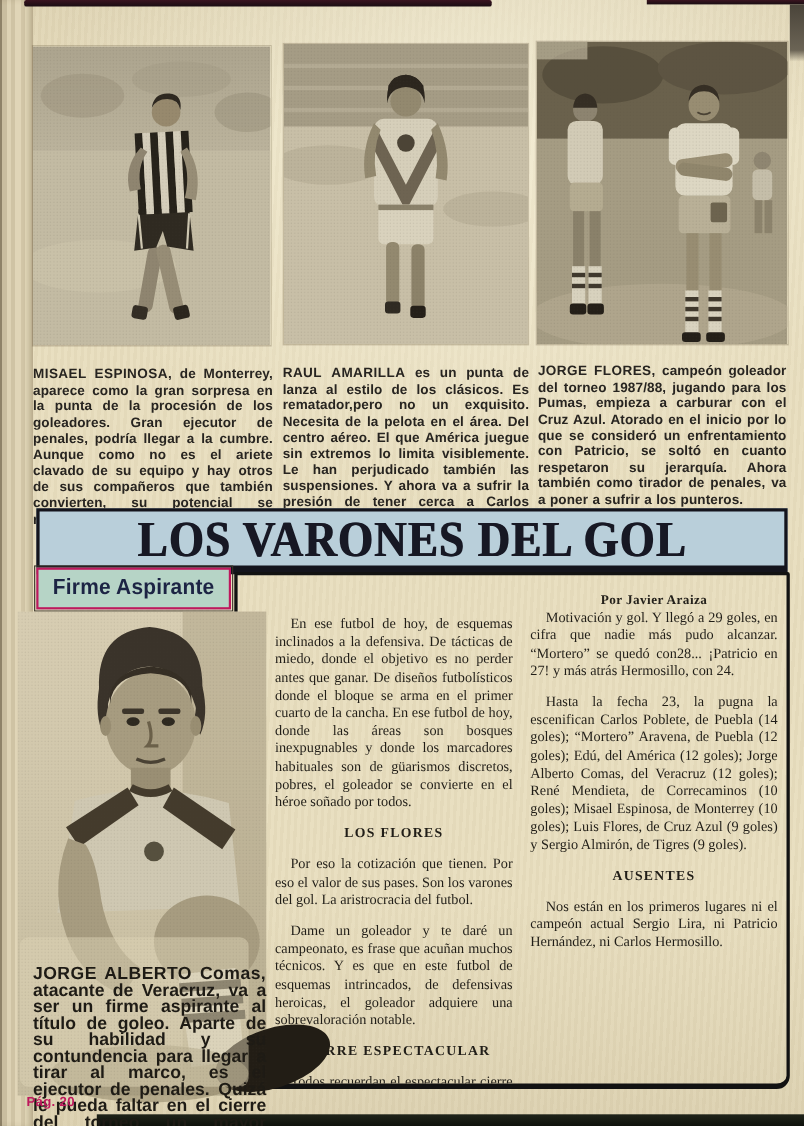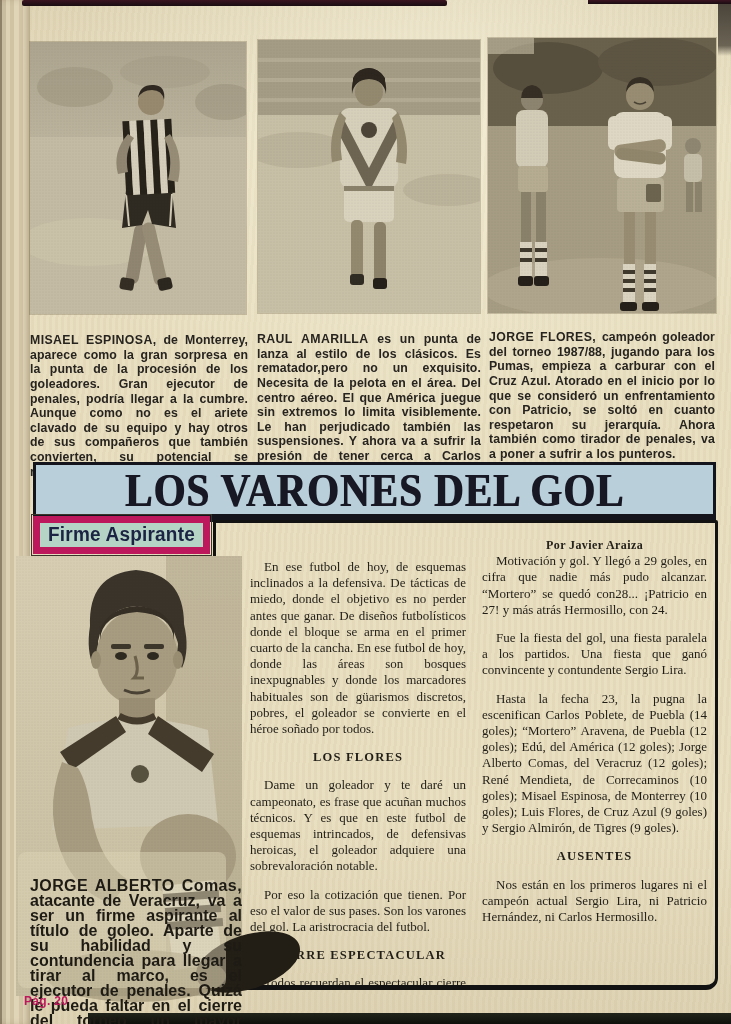--- a/index.html
+++ b/index.html
@@ -61,21 +61,21 @@
     font-size:41px;line-height:34px;letter-spacing:1px;
     color:var(--headline-ink,#171824);
     transform:scaleY(1.12);white-space:nowrap;
     text-shadow:1px 0 0 var(--headline-ink,#171824);
   }
 
   
   .kicker{
     position:absolute;left:33px;top:516px;width:177px;height:38px;
     background:var(--kicker-bg,#b6d4c6);
-    border:7px solid #be185d;box-sizing:border-box;
+    border:2px solid #be185d;box-sizing:border-box;
     outline:1px solid #3a342a;outline-offset:1px;
     display:flex;align-items:center;justify-content:center;
   }
   .kicker-text{
     font-family:"Liberation Sans", sans-serif;font-weight:700;
     font-size:19px;color:var(--kicker-ink,#1c2444);letter-spacing:.2px;
     transform:scaleY(1.05);
   }
 
   
@@ -284,30 +284,29 @@
 
 <div class="kicker">
   <span class="kicker-text">Firme Aspirante</span>
 </div>
 
 <div class="article-box">
   <div class="article-cols">
     <div class="col col-left">
       <p class="body-p">En ese futbol de hoy, de esquemas inclinados a la defensiva. De tácticas de miedo, donde el objetivo es no perder antes que ganar. De diseños futbolísticos donde el bloque se arma en el primer cuarto de la cancha. En ese futbol de hoy, donde las áreas son bosques inexpugnables y donde los marcadores habituales son de güarismos discretos, pobres, el goleador se convierte en el héroe soñado por todos.</p>
       <h3 class="body-h">LOS FLORES</h3>
+      <p class="body-p">Por eso la cotización que tienen. Por eso el valor de sus pases. Son los varones del gol. La aristrocracia del futbol.</p>
       <p class="body-p">Dame un goleador y te daré un campeonato, es frase que acuñan muchos técnicos. Y es que en este futbol de esquemas intrincados, de defensivas heroicas, el goleador adquiere una sobrevaloración notable.</p>
-      <p class="body-p">Por eso la cotización que tienen. Por eso el valor de sus pases. Son los varones del gol. La aristrocracia del futbol.</p>
       <h3 class="body-h">CIERRE ESPECTACULAR</h3>
       <p class="body-p">Todos recuerdan el espectacular cierre del torneo 1988-89, en pos de la corona individual del goleo. Hasta el último minuto, el “Mortero” Aravena, de Puebla; Patricio Hernández, de Cruz Azul y Carlos Hermosillo, del América, pelearon la corona al atacante del Tampico Madero, Sergio Lira.</p>
 
     </div>
     <div class="col col-right">
       <div class="byline">Por Javier Araiza</div>
       <p class="body-p">Motivación y gol. Y llegó a 29 goles, en cifra que nadie más pudo alcanzar. “Mortero” se quedó con28... ¡Patricio en 27! y más atrás Hermosillo, con 24.</p>
-      <p class="body-p">Fue la fiesta del gol, una fiesta paralela a los partidos. Una fiesta que ganó convincente y contundente Sergio Lira.</p>
       <p class="body-p">Hasta la fecha 23, la pugna la escenifican Carlos Poblete, de Puebla (14 goles); “Mortero” Aravena, de Puebla (12 goles); Edú, del América (12 goles); Jorge Alberto Comas, del Veracruz (12 goles); René Mendieta, de Correcaminos (10 goles); Misael Espinosa, de Monterrey (10 goles); Luis Flores, de Cruz Azul (9 goles) y Sergio Almirón, de Tigres (9 goles).</p>
       <h3 class="body-h">AUSENTES</h3>
       <p class="body-p">Nos están en los primeros lugares ni el campeón actual Sergio Lira, ni Patricio Hernández, ni Carlos Hermosillo.</p>
 
     </div>
   </div>
 </div>
 
 <div class="photo-comas" style="left:16px;top:556px;width:226px;height:440px;z-index:3;">
   <svg width="226" height="440" viewBox="0 0 226 440">

